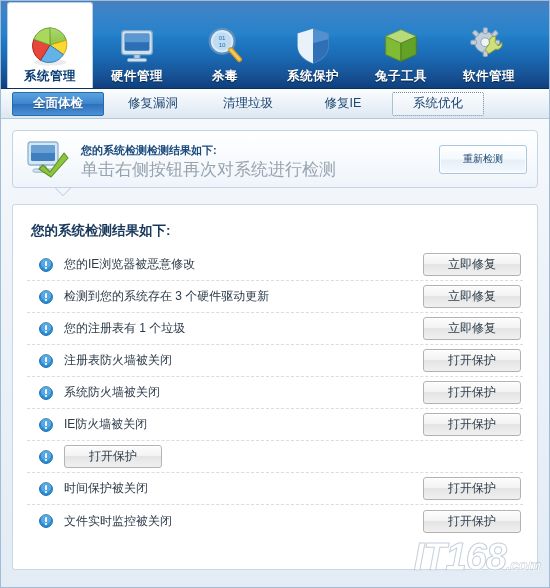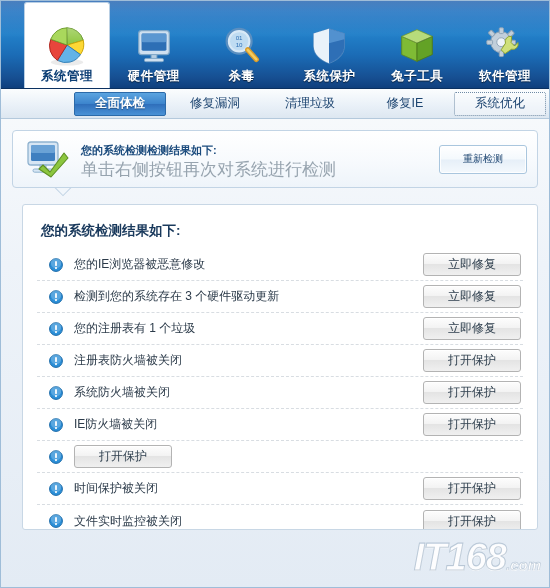--- a/index.html
+++ b/index.html
@@ -30,21 +30,21 @@
     height: 88px;
     background: linear-gradient(180deg,
         #1c5fae 0%,
         #1a6fc0 12%,
         #2280c9 38%,
         #1b6cb6 62%,
         #164f92 88%,
         #0f3f7d 100%);
     display: flex;
     align-items: flex-end;
-    padding-left: 23px;
+    padding-left: 6px;
     box-sizing: border-box;
     border-bottom: 1px solid #0b3161;
   }
   .toolbar::after{
     content:"";
     position:absolute;
     left:0; right:0; top:0; height:42%;
     background:linear-gradient(180deg, rgba(255,255,255,.20), rgba(255,255,255,0));
     pointer-events:none;
   }
@@ -89,23 +89,22 @@
   }
 
   
   .tabstrip {
     position: relative;
     height: 30px;
     background: linear-gradient(180deg,#fbfdfe 0%, #eaf1f8 55%, #dde7f1 100%);
     border-bottom: 1px solid #b4c9dc;
     display: flex;
     align-items: center;
-    padding-left: 2px;
-    box-sizing: border-box;
-    justify-content: flex-end;
+    padding-left: 11px;
+    box-sizing: border-box;
   }
   .tab {
     position: relative;
     height: 24px;
     min-width: 92px;
     margin-right: 3px;
     display: flex;
     align-items: center;
     justify-content: center;
     font-size: 12.5px;
@@ -190,25 +189,25 @@
     left: 1px; top: -11px;
     width: 14px; height: 14px;
     background: #f1f6fb;
     border: 1px solid #c2d4e5;
     transform: rotate(45deg);
   }
 
   
   .panel {
     position: relative;
-    margin: 16px 11px 0 21px;
+    margin: 16px 11px 0 11px;
     background: #ffffff;
     border: 1px solid #c8d7e5;
     border-radius: 3px;
-    height: 326px;
+    height: 366px;
     box-sizing: border-box;
     padding: 14px 14px 0 14px;
     overflow: hidden;
   }
   .panel-title {
     font-size: 13.5px;
     font-weight: bold;
     color: #19395c;
     line-height: 20px;
     margin: 2px 0 8px 4px;

